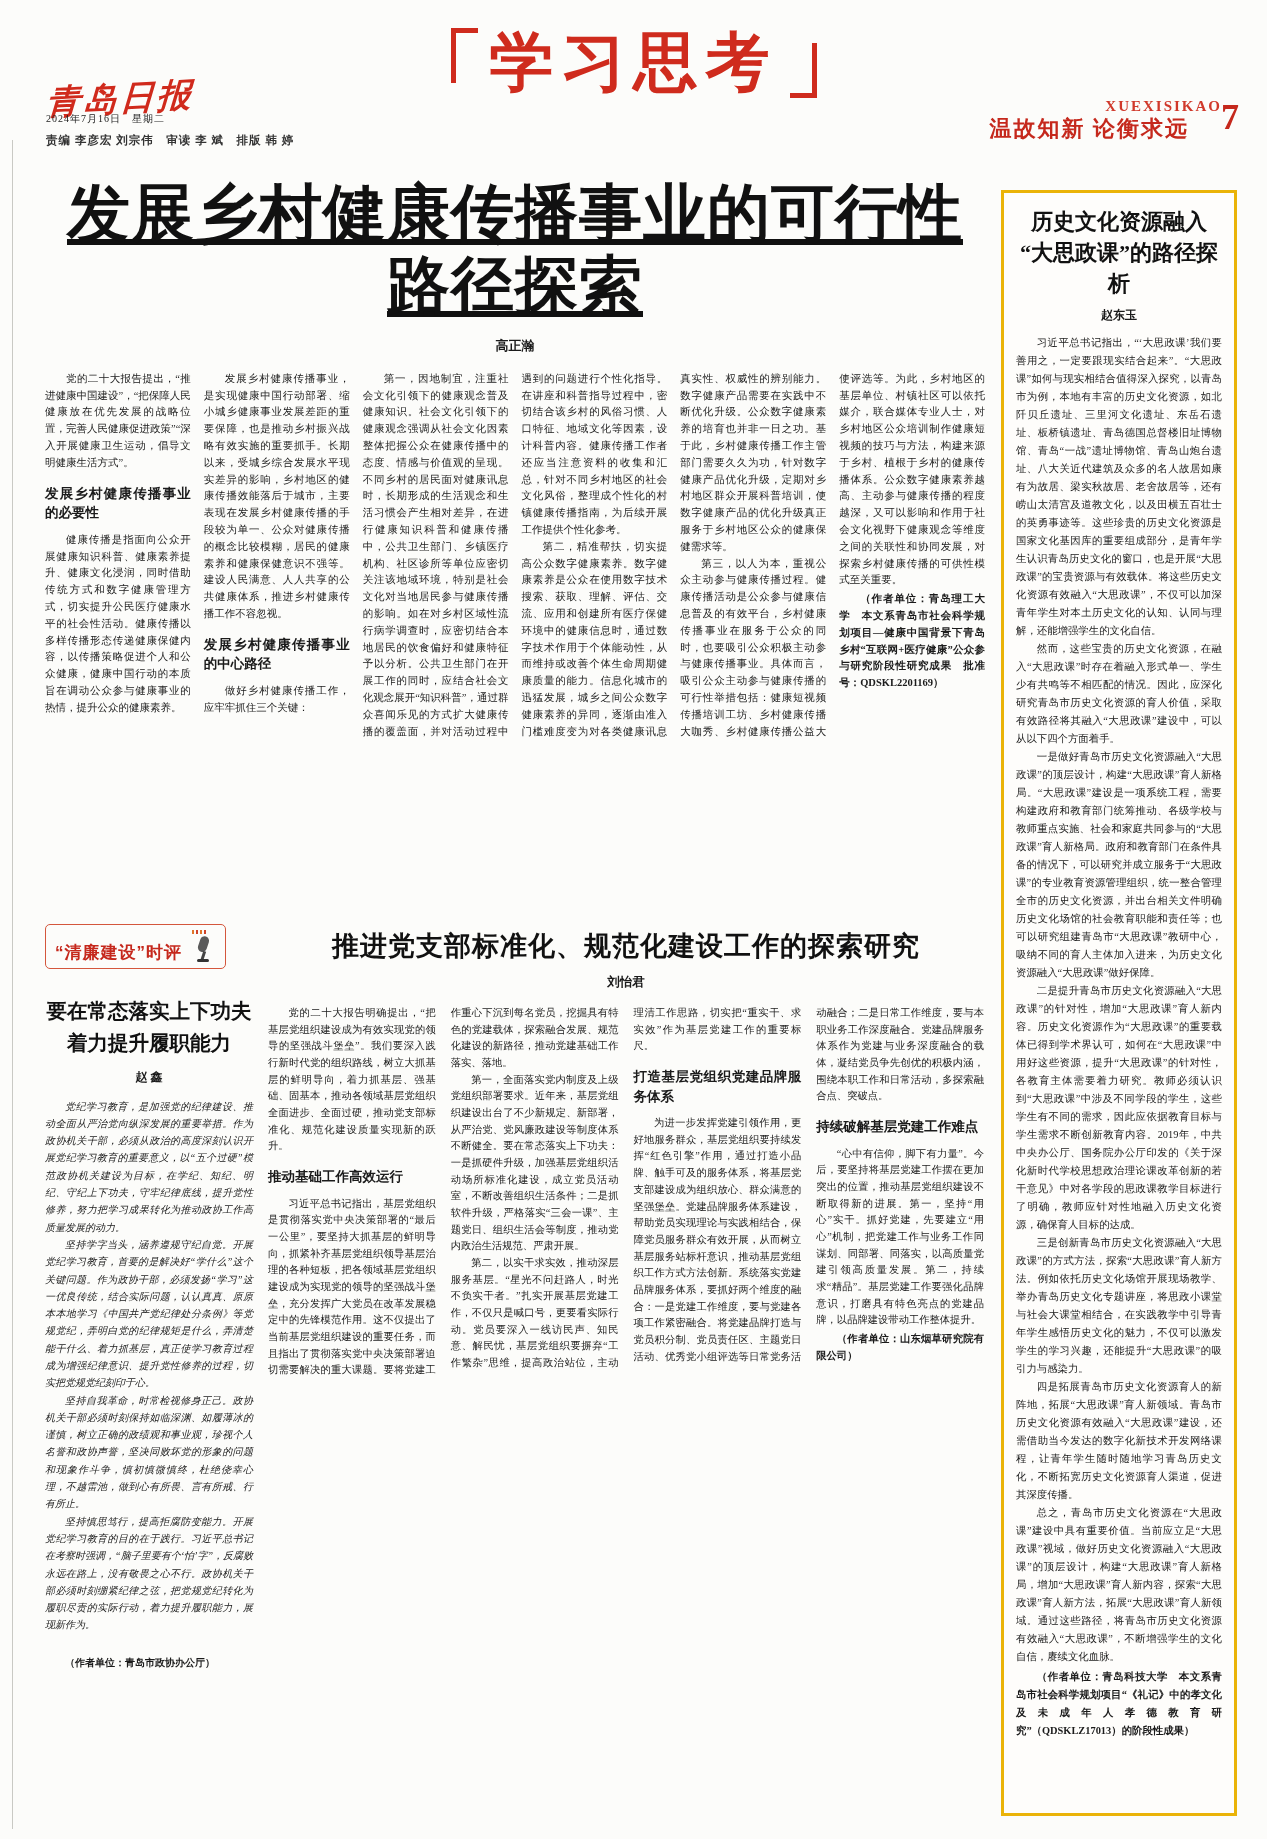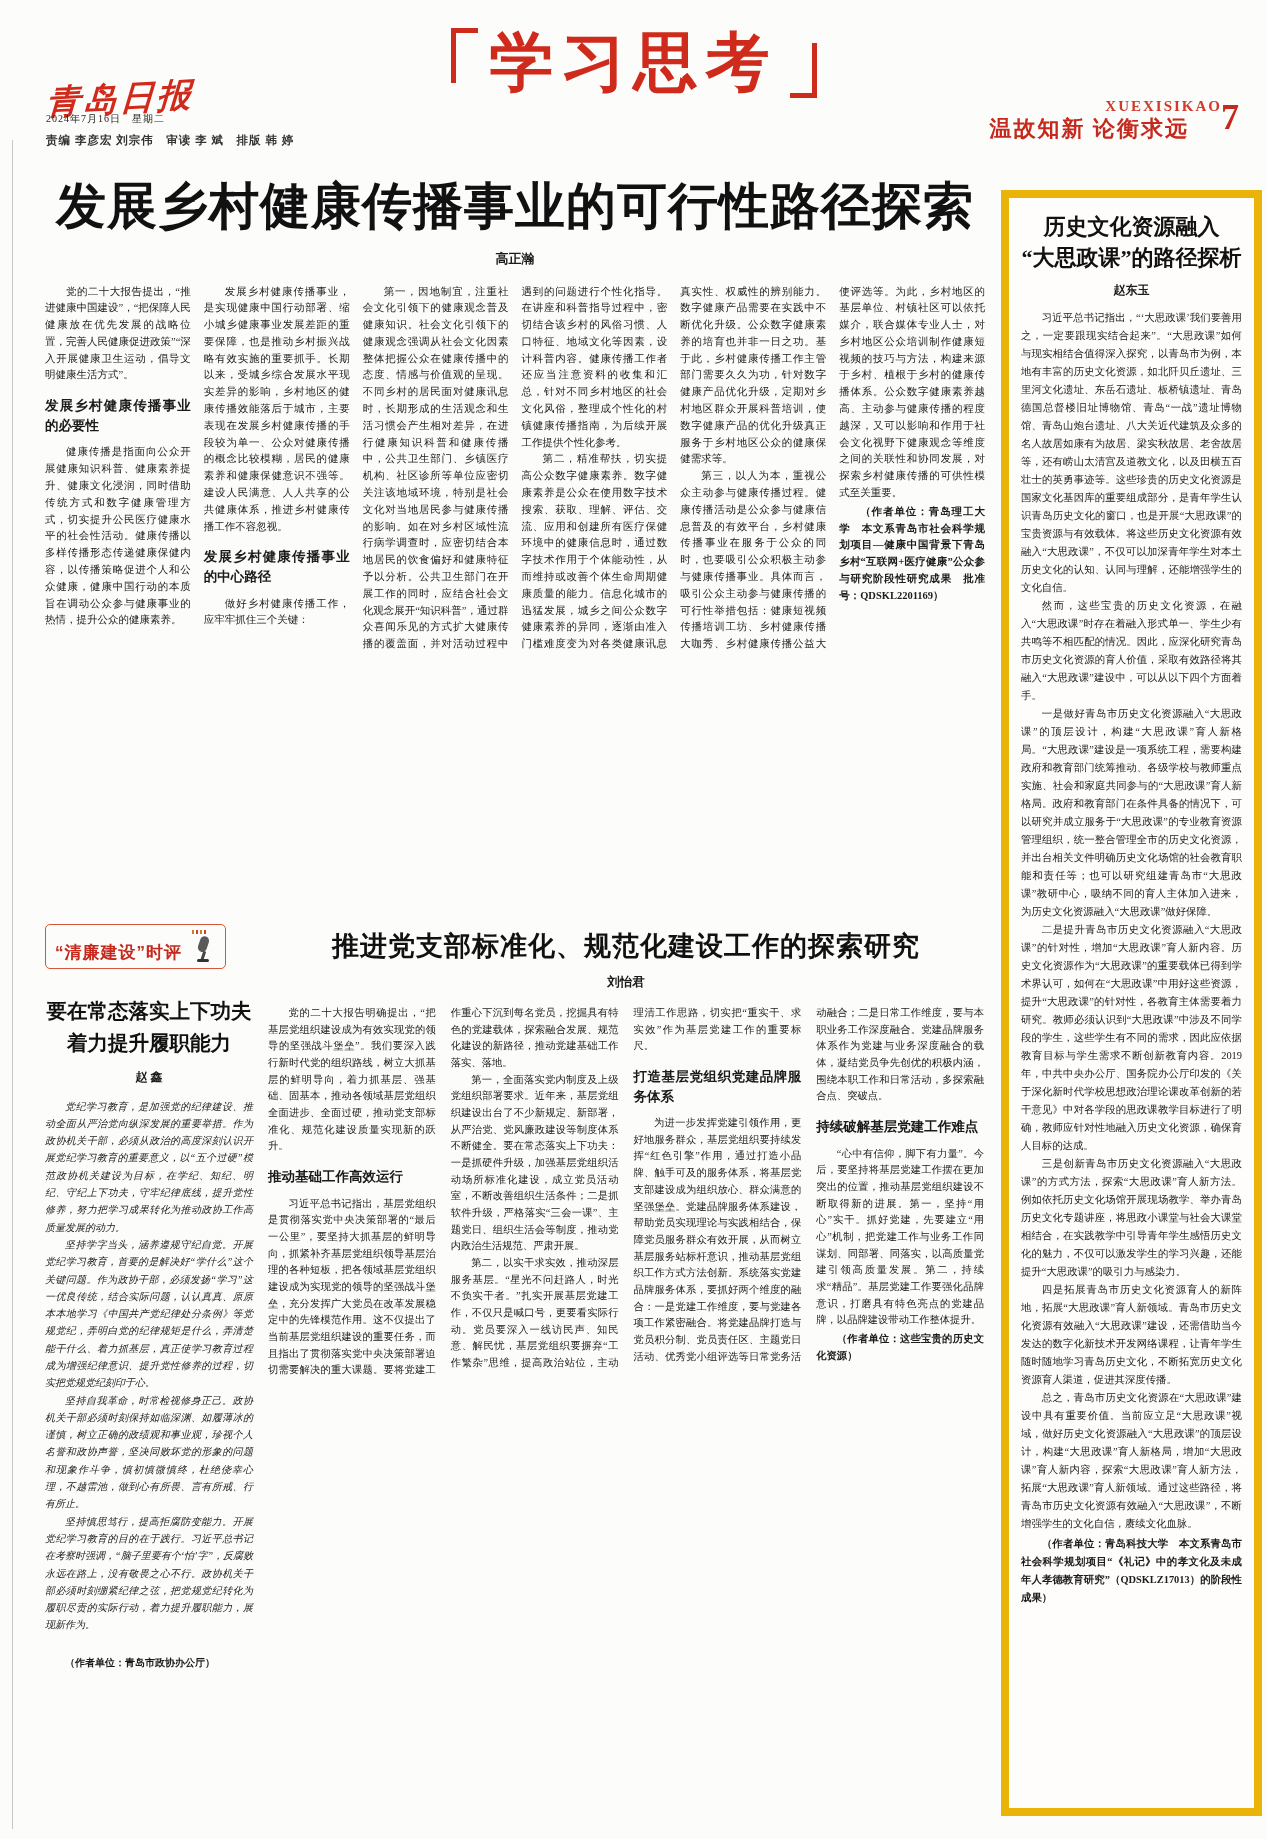--- a/index.html
+++ b/index.html
@@ -18,33 +18,33 @@
         align-self:flex-start;margin-right:12px;}
   .bracket-r{width:22px;height:50px;border-bottom:5px solid #cf2b1d;border-right:5px solid #cf2b1d;
         align-self:flex-end;margin-left:12px;}
   .section-title{color:#cf2b1d;font-size:64px;font-weight:900;letter-spacing:8px;line-height:1.1;}
   .pinyin{position:absolute;right:45px;top:98px;color:#d0392b;font-size:15px;font-weight:bold;letter-spacing:2px;}
   .motto{position:absolute;right:78px;top:114px;color:#c5281c;font-size:22px;font-weight:900;letter-spacing:2px;}
   .page-no{position:absolute;right:28px;top:96px;color:#c5281c;font-size:36px;font-weight:900;}
 
   
   .main-article{position:absolute;left:45px;top:178px;width:940px;}
-  .main-headline{font-size:50px;font-weight:900;text-align:center;letter-spacing:1px;
-        margin:0;line-height:1.15;color:#111;}
+  .main-headline{font-size:63px;font-weight:900;text-align:center;letter-spacing:1px;
+        margin:0;line-height:1.15;color:#111;text-decoration:underline;}
   .main-author{text-align:center;font-size:13px;font-weight:bold;margin-top:14px;}
   .main-cols{margin-top:16px;height:592px;column-count:6;column-gap:13px;
         font-size:10.5px;line-height:1.6;text-align:justify;}
   .body-p{margin:0;text-indent:2em;}
   .col-subhead{font-weight:bold;font-size:13.5px;line-height:1.45;margin:12px 0 9px;
         font-family:"Liberation Sans",sans-serif;text-indent:0;}
   .endnote{margin:2px 0 0;text-indent:2em;font-weight:bold;}
 
   
-  .boxed-article{position:absolute;left:1001px;top:190px;width:261px;height:1626px;
-        border:8px solid #eab308;background:#fefdfb;box-sizing:border-box;padding:14px 12px 10px;}
+  .boxed-article{position:absolute;left:1001px;top:190px;width:236px;height:1626px;
+        border:3px solid #eab308;background:#fefdfb;box-sizing:border-box;padding:14px 12px 10px;}
   .boxed-title{font-size:22px;font-weight:900;text-align:center;line-height:1.4;margin:0;color:#111;}
   .boxed-author{text-align:center;font-size:12px;font-weight:bold;margin:8px 0 10px;}
   .boxed-body{font-size:10.4px;line-height:1.73;text-align:justify;}
 
   
   .commentary{position:absolute;left:45px;top:924px;width:208px;}
   .tag{display:inline-flex;align-items:flex-end;gap:8px;border:1.5px solid #d4563c;border-radius:5px;
         padding:5px 9px 4px;color:#c5281c;font-weight:900;font-size:17px;letter-spacing:1px;
         font-family:"Liberation Sans",sans-serif;position:relative;}
   .tag svg{display:block;}
@@ -151,16 +151,16 @@
     <div class="middle-cols">
         <p class="body-p">党的二十大报告明确提出，“把基层党组织建设成为有效实现党的领导的坚强战斗堡垒”。我们要深入践行新时代党的组织路线，树立大抓基层的鲜明导向，着力抓基层、强基础、固基本，推动各领域基层党组织全面进步、全面过硬，推动党支部标准化、规范化建设质量实现新的跃升。</p>
         <div class="col-subhead">推动基础工作高效运行</div>
         <p class="body-p">习近平总书记指出，基层党组织是贯彻落实党中央决策部署的“最后一公里”，要坚持大抓基层的鲜明导向，抓紧补齐基层党组织领导基层治理的各种短板，把各领域基层党组织建设成为实现党的领导的坚强战斗堡垒，充分发挥广大党员在改革发展稳定中的先锋模范作用。这不仅提出了当前基层党组织建设的重要任务，而且指出了贯彻落实党中央决策部署迫切需要解决的重大课题。要将党建工作重心下沉到每名党员，挖掘具有特色的党建载体，探索融合发展、规范化建设的新路径，推动党建基础工作落实、落地。</p>
         <p class="body-p">第一，全面落实党内制度及上级党组织部署要求。近年来，基层党组织建设出台了不少新规定、新部署，从严治党、党风廉政建设等制度体系不断健全。要在常态落实上下功夫：一是抓硬件升级，加强基层党组织活动场所标准化建设，成立党员活动室，不断改善组织生活条件；二是抓软件升级，严格落实“三会一课”、主题党日、组织生活会等制度，推动党内政治生活规范、严肃开展。</p>
         <p class="body-p">第二，以实干求实效，推动深层服务基层。“星光不问赶路人，时光不负实干者。”扎实开展基层党建工作，不仅只是喊口号，更要看实际行动。党员要深入一线访民声、知民意、解民忧，基层党组织要摒弃“工作繁杂”思维，提高政治站位，主动理清工作思路，切实把“重实干、求实效”作为基层党建工作的重要标尺。</p>
         <div class="col-subhead">打造基层党组织党建品牌服务体系</div>
         <p class="body-p">为进一步发挥党建引领作用，更好地服务群众，基层党组织要持续发挥“红色引擎”作用，通过打造小品牌、触手可及的服务体系，将基层党支部建设成为组织放心、群众满意的坚强堡垒。党建品牌服务体系建设，帮助党员实现理论与实践相结合，保障党员服务群众有效开展，从而树立基层服务站标杆意识，推动基层党组织工作方式方法创新。系统落实党建品牌服务体系，要抓好两个维度的融合：一是党建工作维度，要与党建各项工作紧密融合。将党建品牌打造与党员积分制、党员责任区、主题党日活动、优秀党小组评选等日常党务活动融合；二是日常工作维度，要与本职业务工作深度融合。党建品牌服务体系作为党建与业务深度融合的载体，凝结党员争先创优的积极内涵，围绕本职工作和日常活动，多探索融合点、突破点。</p>
         <div class="col-subhead">持续破解基层党建工作难点</div>
         <p class="body-p">“心中有信仰，脚下有力量”。今后，要坚持将基层党建工作摆在更加突出的位置，推动基层党组织建设不断取得新的进展。第一，坚持“用心”实干。抓好党建，先要建立“用心”机制，把党建工作与业务工作同谋划、同部署、同落实，以高质量党建引领高质量发展。第二，持续求“精品”。基层党建工作要强化品牌意识，打磨具有特色亮点的党建品牌，以品牌建设带动工作整体提升。</p>
-        <p class="endnote">（作者单位：这些宝贵的历史文化资源）</p>
+        <p class="endnote">（作者单位：山东烟草研究院有限公司）</p>
       </div>
   </div>
 </div>
 
 </body></html>

